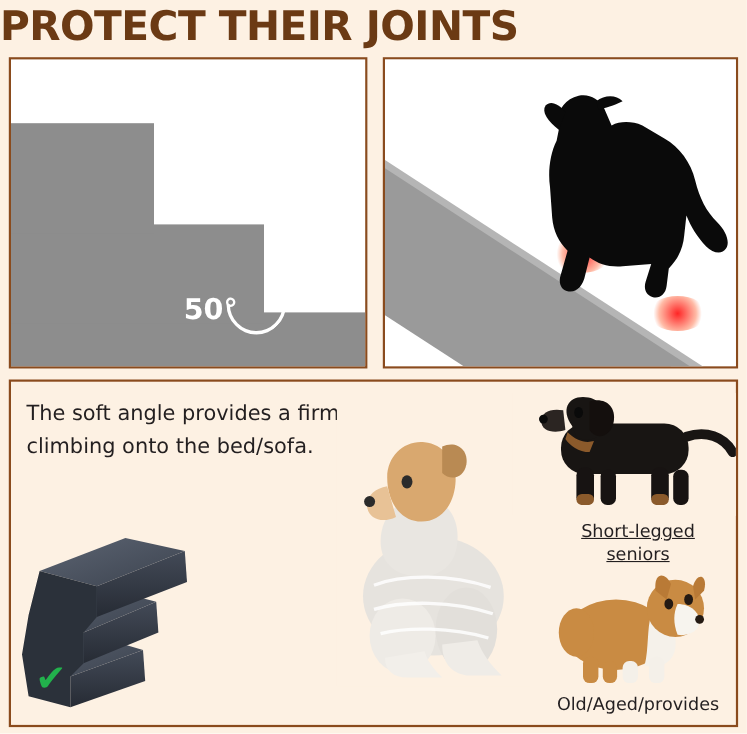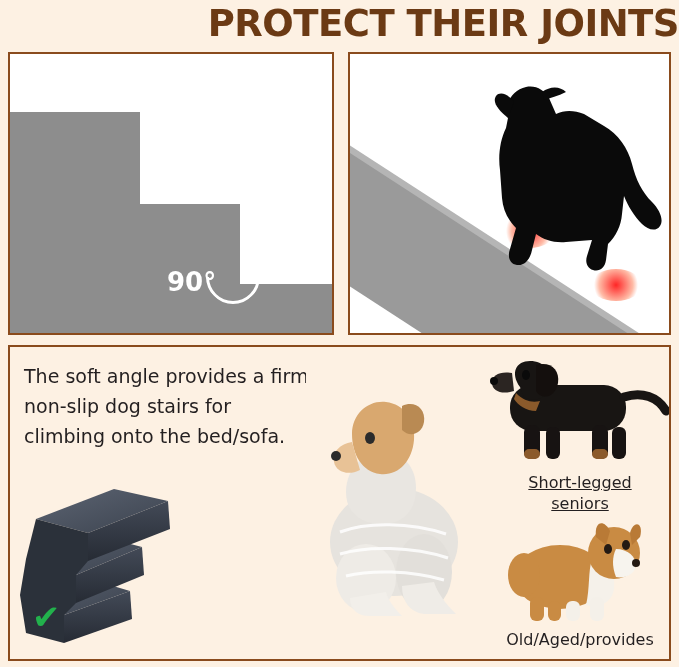--- a/index.html
+++ b/index.html
@@ -17,21 +17,21 @@
     background: #fdf1e3;
     overflow: hidden;
   }
 
   
   .headline {
     position: absolute;
     left: 0;
     top: 2px;
     width: 679px;
-    text-align: right;
+    text-align: left;
     font-family: "DejaVu Sans", sans-serif;
     font-weight: bold;
     font-size: 37px;
     letter-spacing: -0.5px;
     color: #6b3a14;
     white-space: nowrap;
   }
 
   
   .panel {
@@ -176,21 +176,21 @@
 <div id="page">
 
   <div class="headline">PROTECT THEIR JOINTS</div>
 
   <div class="panel" id="panel-stairs">
     <div class="stairs-grey" id="stair-low"></div>
     <div class="stairs-grey" id="stair-mid"></div>
     <div class="stairs-grey" id="stair-high"></div>
 
     <div class="angle-arc"></div>
-    <div class="angle-label">90°</div>
+    <div class="angle-label">50°</div>
 
   </div>
 
   <div class="panel" id="panel-slip">
     <div class="slip-bg"></div>
     <div class="ramp" id="ramp-edge"></div>
     <div class="ramp" id="ramp-main"></div>
 
     <div class="pain-glow" id="glow-1"></div>
     <div class="pain-glow" id="glow-2"></div>
@@ -211,21 +211,20 @@
         <path fill="#0a0a0a" d="M96,18 C104,12 114,12 120,18 C112,22 104,24 98,26 Z"></path>
       </svg>
     </div>
 
   </div>
 
   <div class="panel" id="panel-main">
 
     <div class="main-text">
       <div>The soft angle provides a firm,</div>
-      <div>non-slip dog stairs for</div>
       <div>climbing onto the bed/sofa.</div>
     </div>
 
     <div id="product">
       <svg viewBox="0 0 270 185" width="270" height="185" aria-hidden="true">
         <defs>
           <linearGradient id="foamTop" x1="0" y1="0" x2="1" y2="1">
             <stop offset="0%" stop-color="#5c6472"></stop>
             <stop offset="100%" stop-color="#3c434f"></stop>
           </linearGradient>

